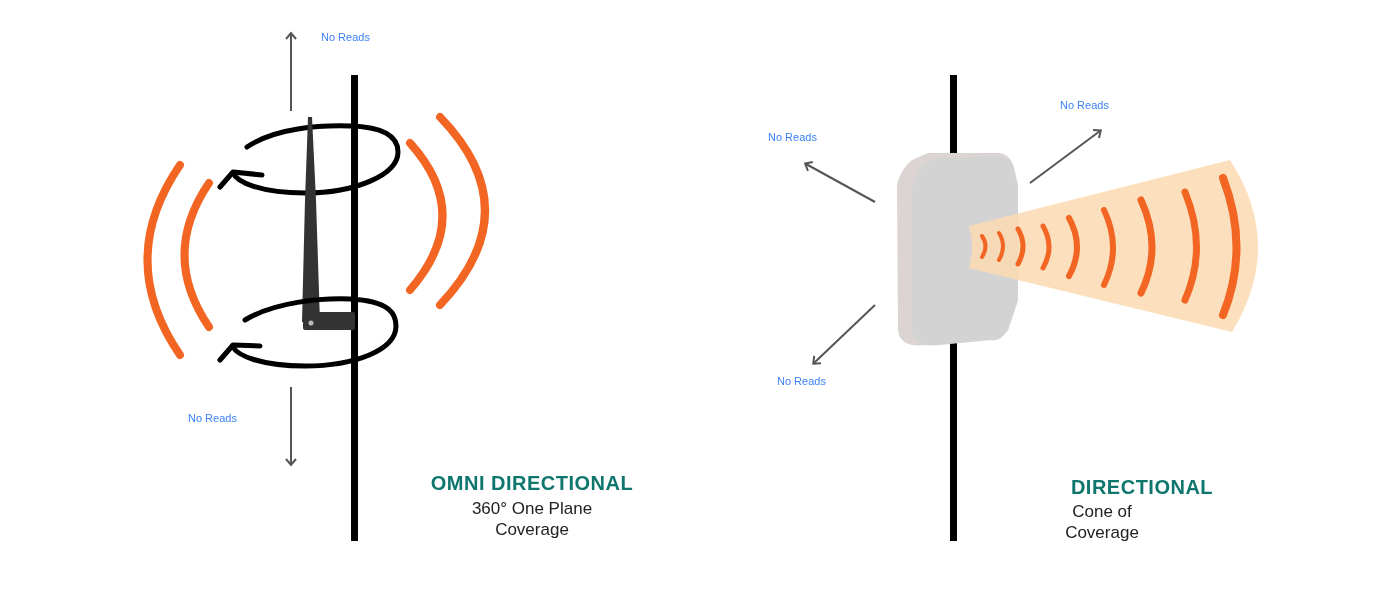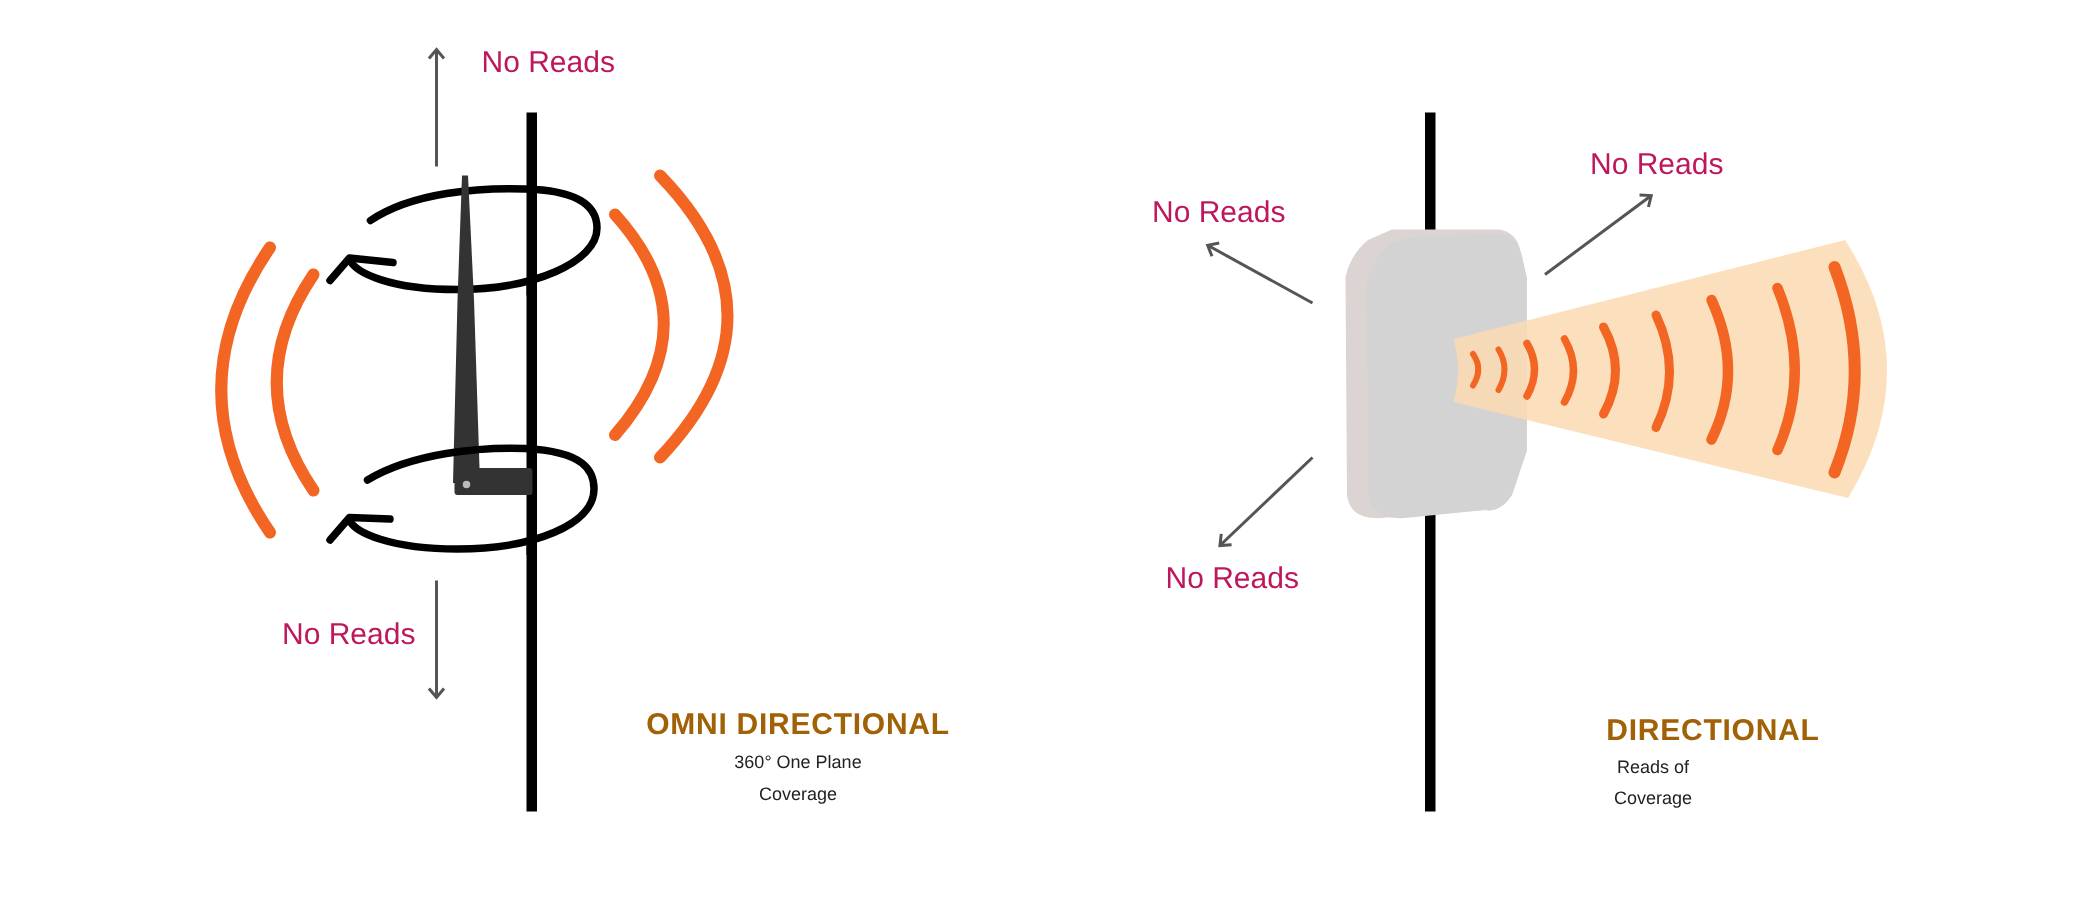--- a/index.html
+++ b/index.html
@@ -1,21 +1,21 @@
 <!DOCTYPE html>
 <html><head>
 <meta charset="utf-8">
 <style>
   html, body { margin: 0; padding: 0; background: #ffffff; }
   body { width: 1400px; height: 615px; position: relative; overflow: hidden;
          font-family: "Liberation Sans", "DejaVu Sans", sans-serif; }
   svg.diagram { position: absolute; left: 0; top: 0; }
-  .lbl { position: absolute; font-size: 20px; color: #be185d; white-space: nowrap; }
-  .title { position: absolute; font-size: 20px; font-weight: bold; letter-spacing: 0.5px; color: #a16207; text-align: center; white-space: nowrap; }
-  .sub { position: absolute; font-size: 12px; color: #222; text-align: center; line-height: 21px; white-space: nowrap; }
+  .lbl { position: absolute; font-size: 11px; color: #3b82f6; white-space: nowrap; }
+  .title { position: absolute; font-size: 20px; font-weight: bold; letter-spacing: 0.5px; color: #0f766e; text-align: center; white-space: nowrap; }
+  .sub { position: absolute; font-size: 17px; color: #222; text-align: center; line-height: 21px; white-space: nowrap; }
 </style>
 </head>
 <body>
 
 <svg class="diagram" width="1400" height="615" viewBox="0 0 1400 615">
   <defs>
     <marker id="arrowhead" markerWidth="12" markerHeight="12" refX="6" refY="6" orient="auto" markerUnits="userSpaceOnUse">
       <path d="M1,1 L7,6 L1,11" fill="none" stroke="#555555" stroke-width="2"></path>
     </marker>
   </defs>
@@ -82,14 +82,14 @@
 <div class="lbl" style="left:321px; top:31px;">No Reads</div>
 <div class="lbl" style="left:188px; top:412px;">No Reads</div>
 <div class="title" style="left:412px; top:472px; width:240px;">OMNI DIRECTIONAL</div>
 <div class="sub" style="left:432px; top:498px; width:200px;">360° One Plane</div>
 <div class="sub" style="left:432px; top:519px; width:200px;">Coverage</div>
 
 <div class="lbl" style="left:768px; top:131px;">No Reads</div>
 <div class="lbl" style="left:1060px; top:99px;">No Reads</div>
 <div class="lbl" style="left:777px; top:375px;">No Reads</div>
 <div class="title" style="left:1042px; top:476px; width:200px;">DIRECTIONAL</div>
-<div class="sub" style="left:1002px; top:501px; width:200px;">Reads of</div>
+<div class="sub" style="left:1002px; top:501px; width:200px;">Cone of</div>
 <div class="sub" style="left:1002px; top:522px; width:200px;">Coverage</div>
 
 </body></html>

